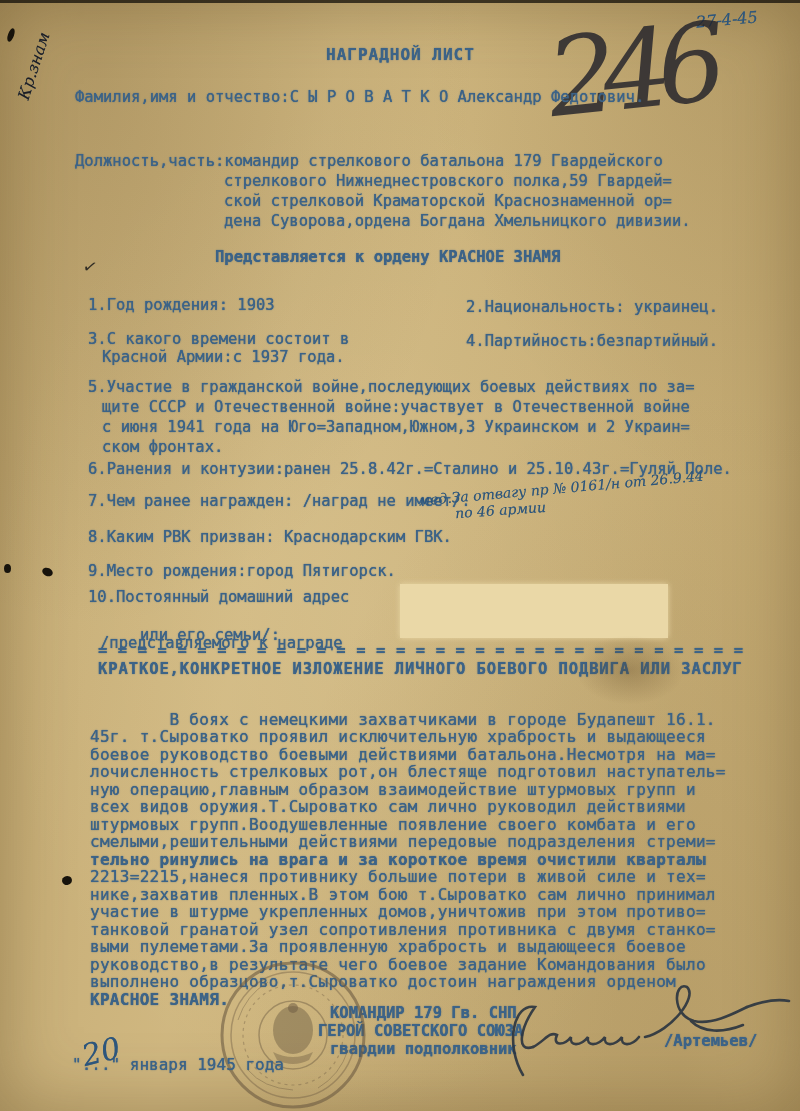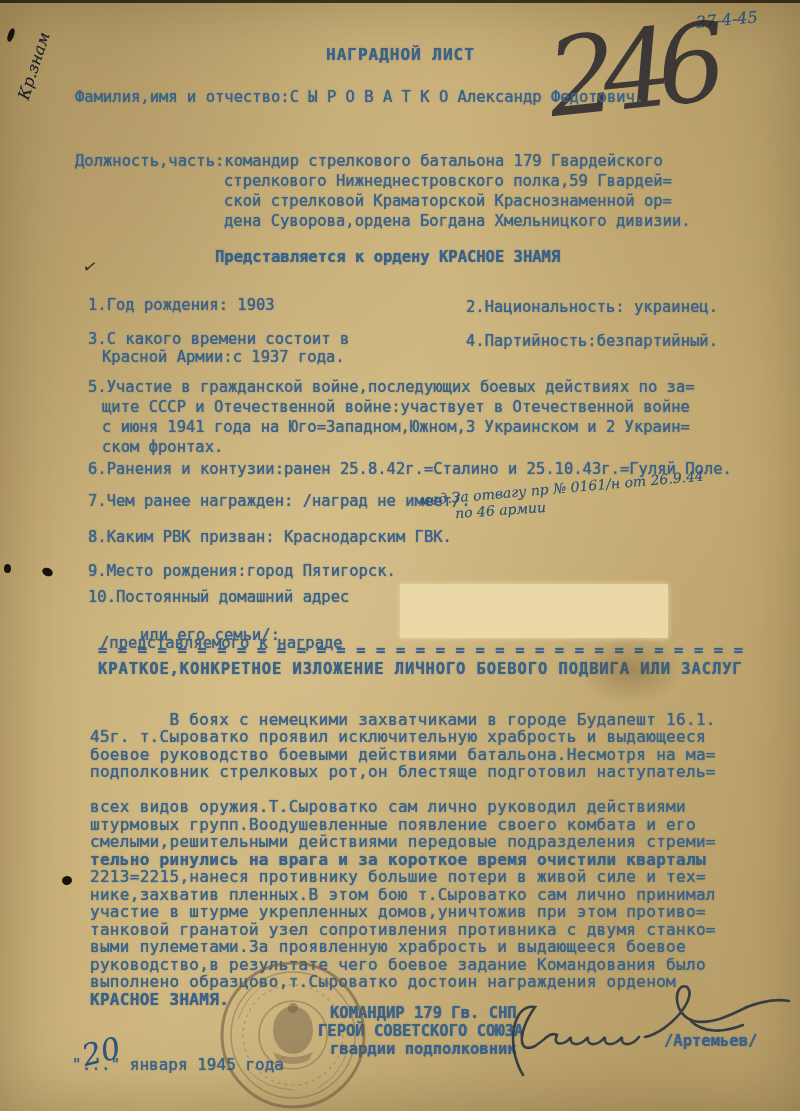--- a/index.html
+++ b/index.html
@@ -88,21 +88,22 @@
   <div class="redact"></div>
 
   <div class="abs typed bold" style="left:98px;top:641px;letter-spacing:.6px;">= = = = = = = = = = = = = = = = = = = = = = = = = = = = = = = = =</div>
   <div class="abs typed bold" style="left:98px;top:660px;letter-spacing:.9px;">КРАТКОЕ,КОНКРЕТНОЕ ИЗЛОЖЕНИЕ ЛИЧНОГО БОЕВОГО ПОДВИГА ИЛИ ЗАСЛУГ</div>
 
   <div class="smudge" style="left:575px;top:635px;width:110px;height:70px;"></div>
 
   <div class="abs typed big" style="left:90px;top:703px;letter-spacing:.3px;">        В боях с немецкими захватчиками в городе Будапешт 16.1.</div>
   <div class="abs typed big" style="left:90px;top:720px;letter-spacing:.3px;">45г. т.Сыроватко проявил исключительную храбрость и выдающееся</div>
   <div class="abs typed big" style="left:90px;top:738px;letter-spacing:.3px;">боевое руководство боевыми действиями батальона.Несмотря на ма=</div>
-  <div class="abs typed big" style="left:90px;top:755px;letter-spacing:.3px;">подполковник стрелковых рот,он блестяще подготовил наступатель=</div>
+  <div class="abs typed big" style="left:90px;top:755px;letter-spacing:.3px;">лочисленность стрелковых рот,он блестяще подготовил наступатель=</div>
+  <div class="abs typed big" style="left:90px;top:773px;letter-spacing:.3px;">ную операцию,главным образом взаимодействие штурмовых групп и</div>
   <div class="abs typed big" style="left:90px;top:790px;letter-spacing:.3px;">всех видов оружия.Т.Сыроватко сам лично руководил действиями</div>
   <div class="abs typed big" style="left:90px;top:808px;letter-spacing:.3px;">штурмовых групп.Воодушевленные появление своего комбата и его</div>
   <div class="abs typed big" style="left:90px;top:825px;letter-spacing:.3px;">смелыми,решительными действиями передовые подразделения стреми=</div>
   <div class="abs typed big" style="left:90px;top:843px;letter-spacing:.3px;font-weight:bold;">тельно ринулись на врага и за короткое время очистили кварталы</div>
   <div class="abs typed big" style="left:90px;top:860px;letter-spacing:.3px;">2213=2215,нанеся противнику большие потери в живой силе и тех=</div>
   <div class="abs typed big" style="left:90px;top:878px;letter-spacing:.3px;">нике,захватив пленных.В этом бою т.Сыроватко сам лично принимал</div>
   <div class="abs typed big" style="left:90px;top:895px;letter-spacing:.3px;">участие в штурме укрепленных домов,уничтожив при этом противо=</div>
   <div class="abs typed big" style="left:90px;top:913px;letter-spacing:.3px;">танковой гранатой узел сопротивления противника с двумя станко=</div>
   <div class="abs typed big" style="left:90px;top:930px;letter-spacing:.3px;">выми пулеметами.За проявленную храбрость и выдающееся боевое</div>
   <div class="abs typed big" style="left:90px;top:948px;letter-spacing:.3px;">руководство,в результате чего боевое задание Командования было</div>

